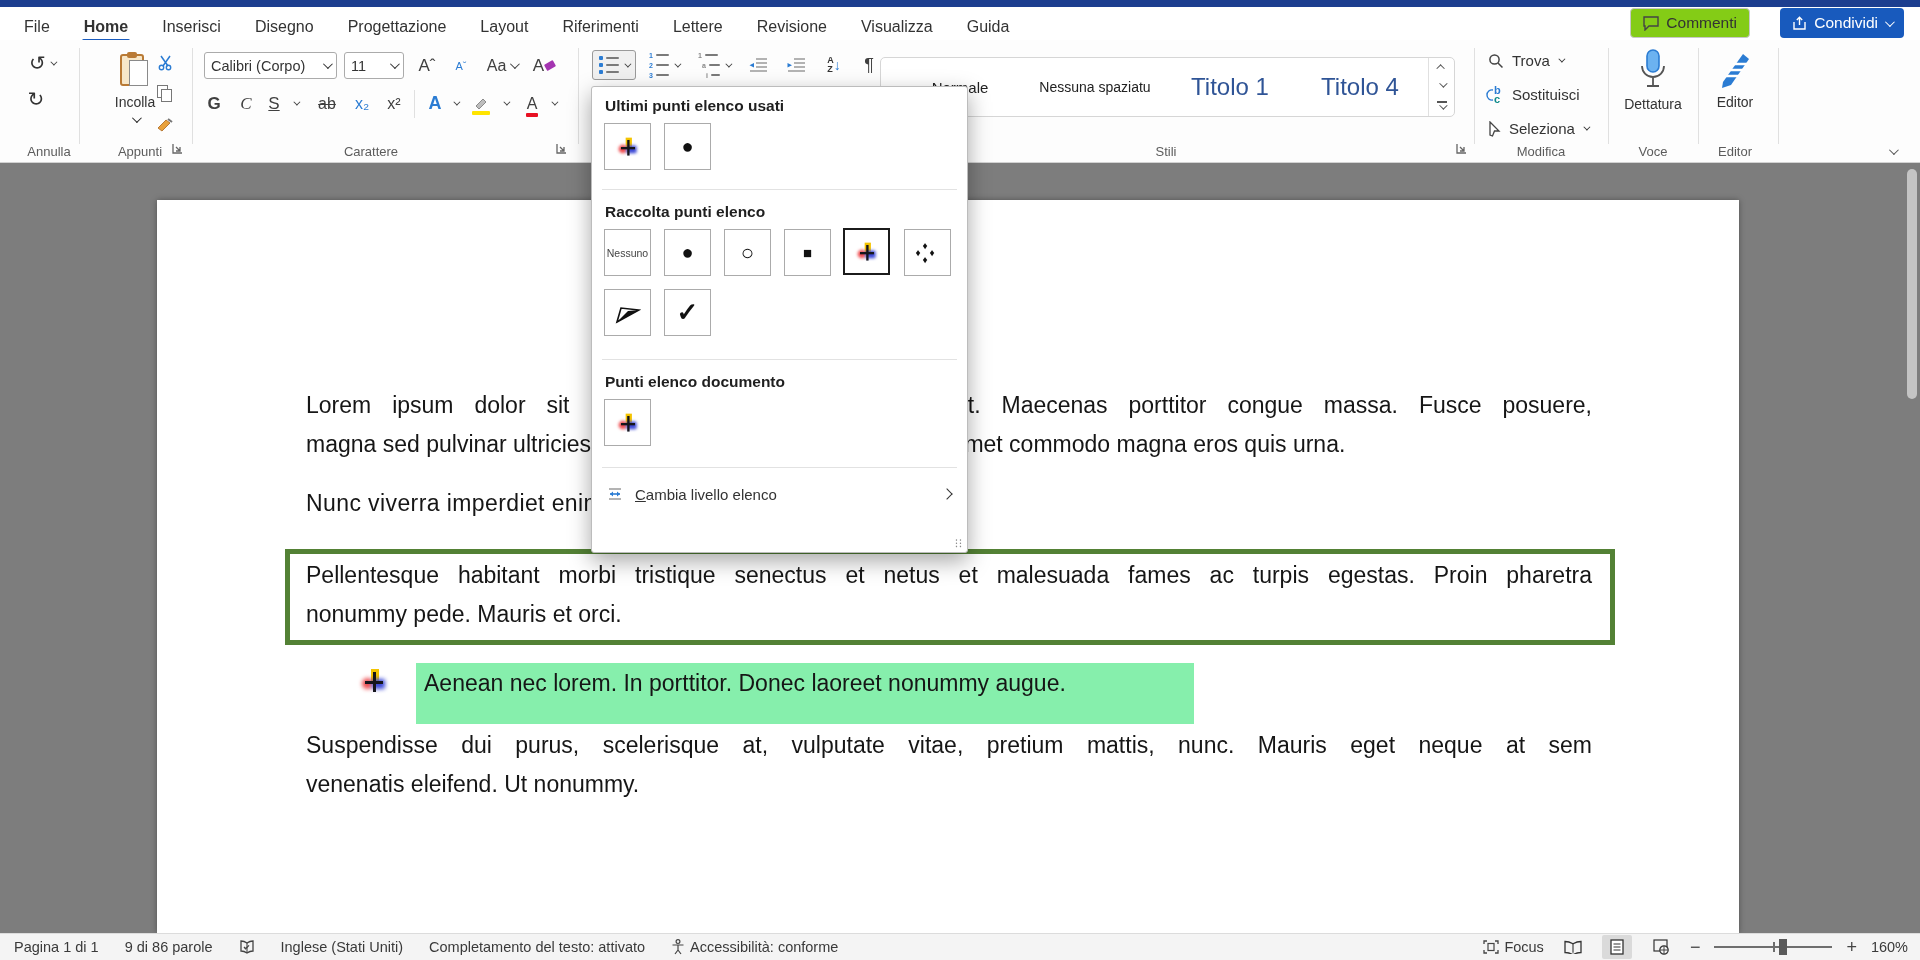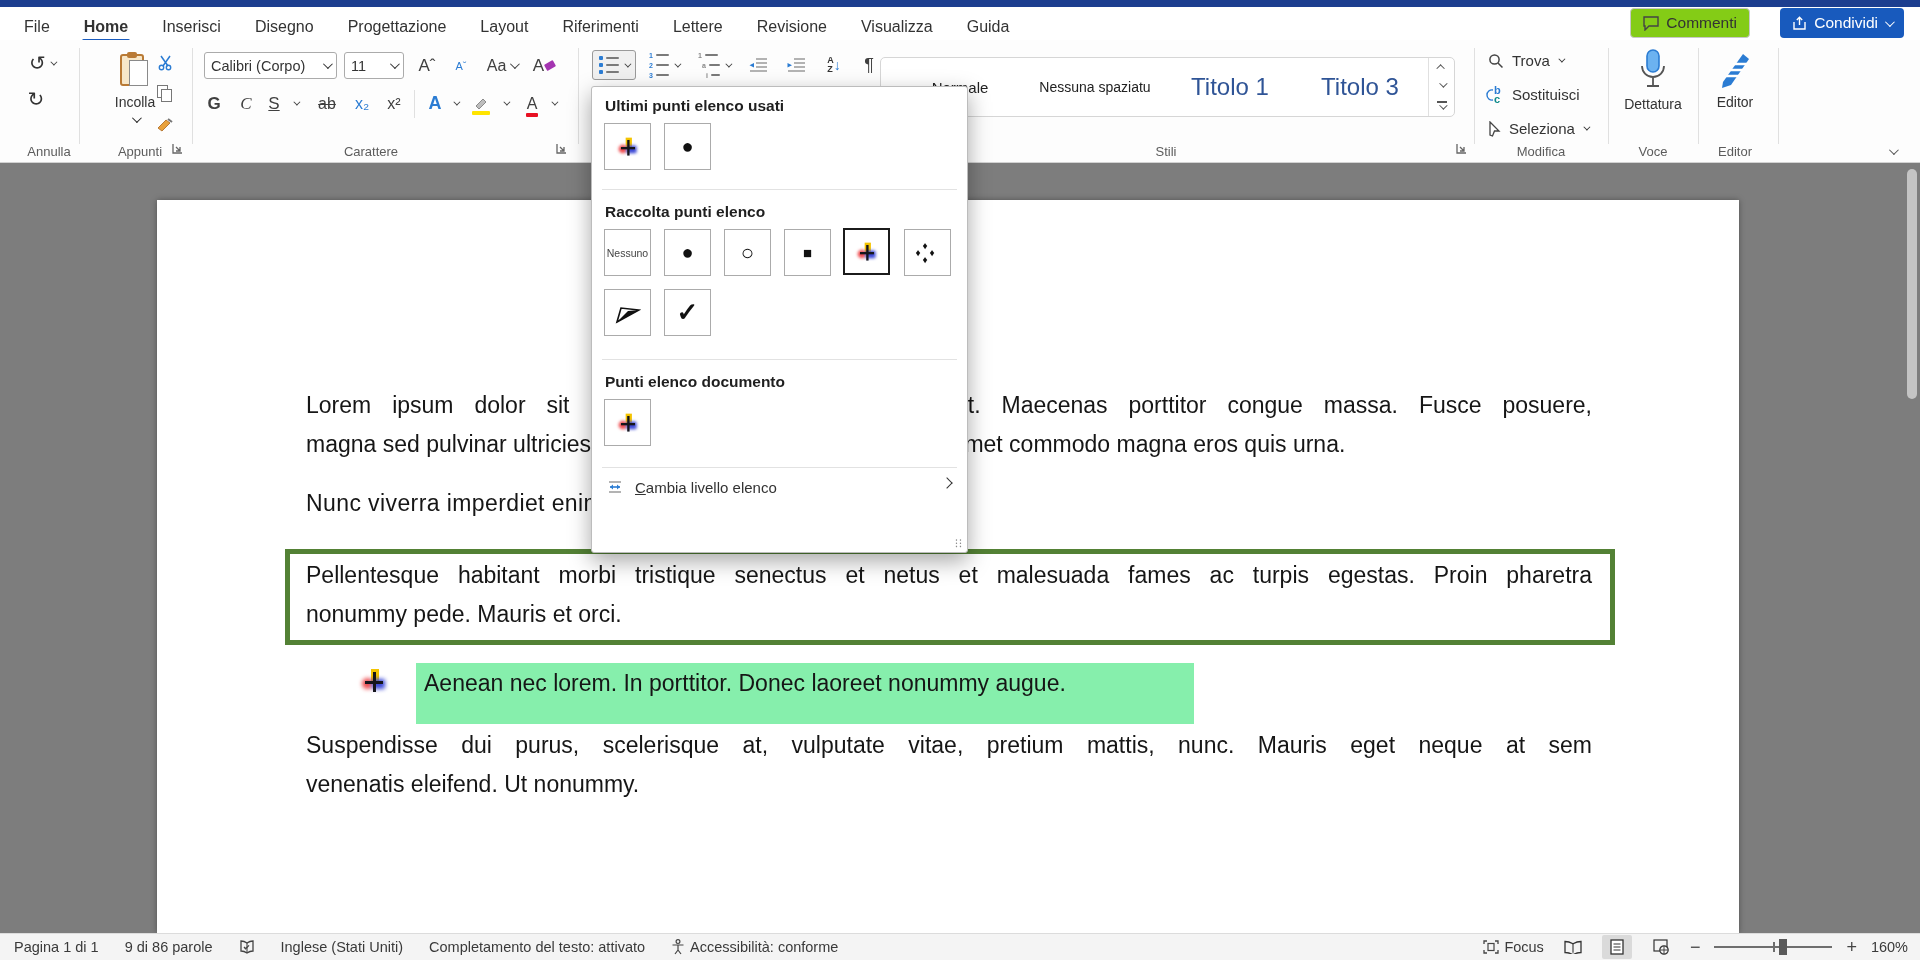--- a/index.html
+++ b/index.html
@@ -48,21 +48,21 @@
   .mod-row{position:absolute;left:1488px;display:flex;align-items:center;gap:8px;font-size:15px;color:#333}
   
   .bigbtn{position:absolute;top:8px;width:70px;height:92px;display:flex;flex-direction:column;align-items:center;justify-content:flex-start;gap:6px;border-radius:4px}
 
   
   #bullet-dropdown{position:absolute;left:591px;top:86px;width:377px;height:467px;background:#fff;border:1px solid #bcbcbc;border-radius:3px;box-shadow:0 8px 22px rgba(0,0,0,.35);z-index:60;font-size:15px}
   .dd-h{position:absolute;left:13px;font-weight:700;font-size:15.5px;color:#1f1f1f;white-space:nowrap}
   .dd-sep{position:absolute;left:10px;right:10px;height:1px;background:#e2e2e2}
   .bx{position:absolute;width:47px;height:47px;border:1px solid #ababab;background:#fff;display:flex;align-items:center;justify-content:center;color:#111}
   .bx.sel{border:2px solid #1b1b1b}
-  .dd-item{position:absolute;left:0;width:100%;height:30px;display:flex;align-items:flex-start;color:#333}
+  .dd-item{position:absolute;left:0;width:100%;height:30px;display:flex;align-items:center;color:#333}
   .dd-item .lbl{display:inline-block}
   .dd-item .lbl::first-letter{text-decoration:underline}
   .grip{position:absolute;right:4px;bottom:2px;color:#8a8a8a;font-size:11px;letter-spacing:1px}
   .diam{position:relative;width:24px;height:24px}
   .diam span{position:absolute;font-size:10px;color:#111;line-height:10px}
 
   
   .cbullet{position:relative;width:26px;height:26px;display:inline-block}
   .cbullet .y{position:absolute;left:10px;top:1px;width:8px;height:13px;background:#f4c400;filter:blur(.6px)}
   .cbullet .r{position:absolute;left:1px;top:10px;width:11px;height:11px;background:#ef4d50;border-radius:50%;filter:blur(2.2px)}
@@ -312,21 +312,21 @@
         <span>Z</span>
       </span>
       <span style="color:#2b7cd3;font-size:14px">↓</span>
     </div>
   <div class="rbtn" style="left:854px;top:10px;width:30px;height:30px;font-size:18px">¶</div>
 
   <div id="stylegallery">
     <div class="style-item style-normal" style="left:18px;width:122px">Normale</div>
     <div class="style-item style-normal" style="left:148px;width:132px;font-size:14px">Nessuna spaziatu</div>
     <div class="style-item style-title" style="left:288px;width:122px">Titolo 1</div>
-    <div class="style-item style-title" style="left:418px;width:122px">Titolo 3</div>
+    <div class="style-item style-title" style="left:418px;width:122px">Titolo 4</div>
     <div class="gal-scroll">
       <span class="chev up"></span>
       <span class="chev"></span>
       <span style="display:flex;flex-direction:column;align-items:center">
           <i class="morebar"></i>
           <span class="chev"></span>
         </span>
     </div>
   </div>
   <div class="grp-label" style="left:1166px">Stili</div>

